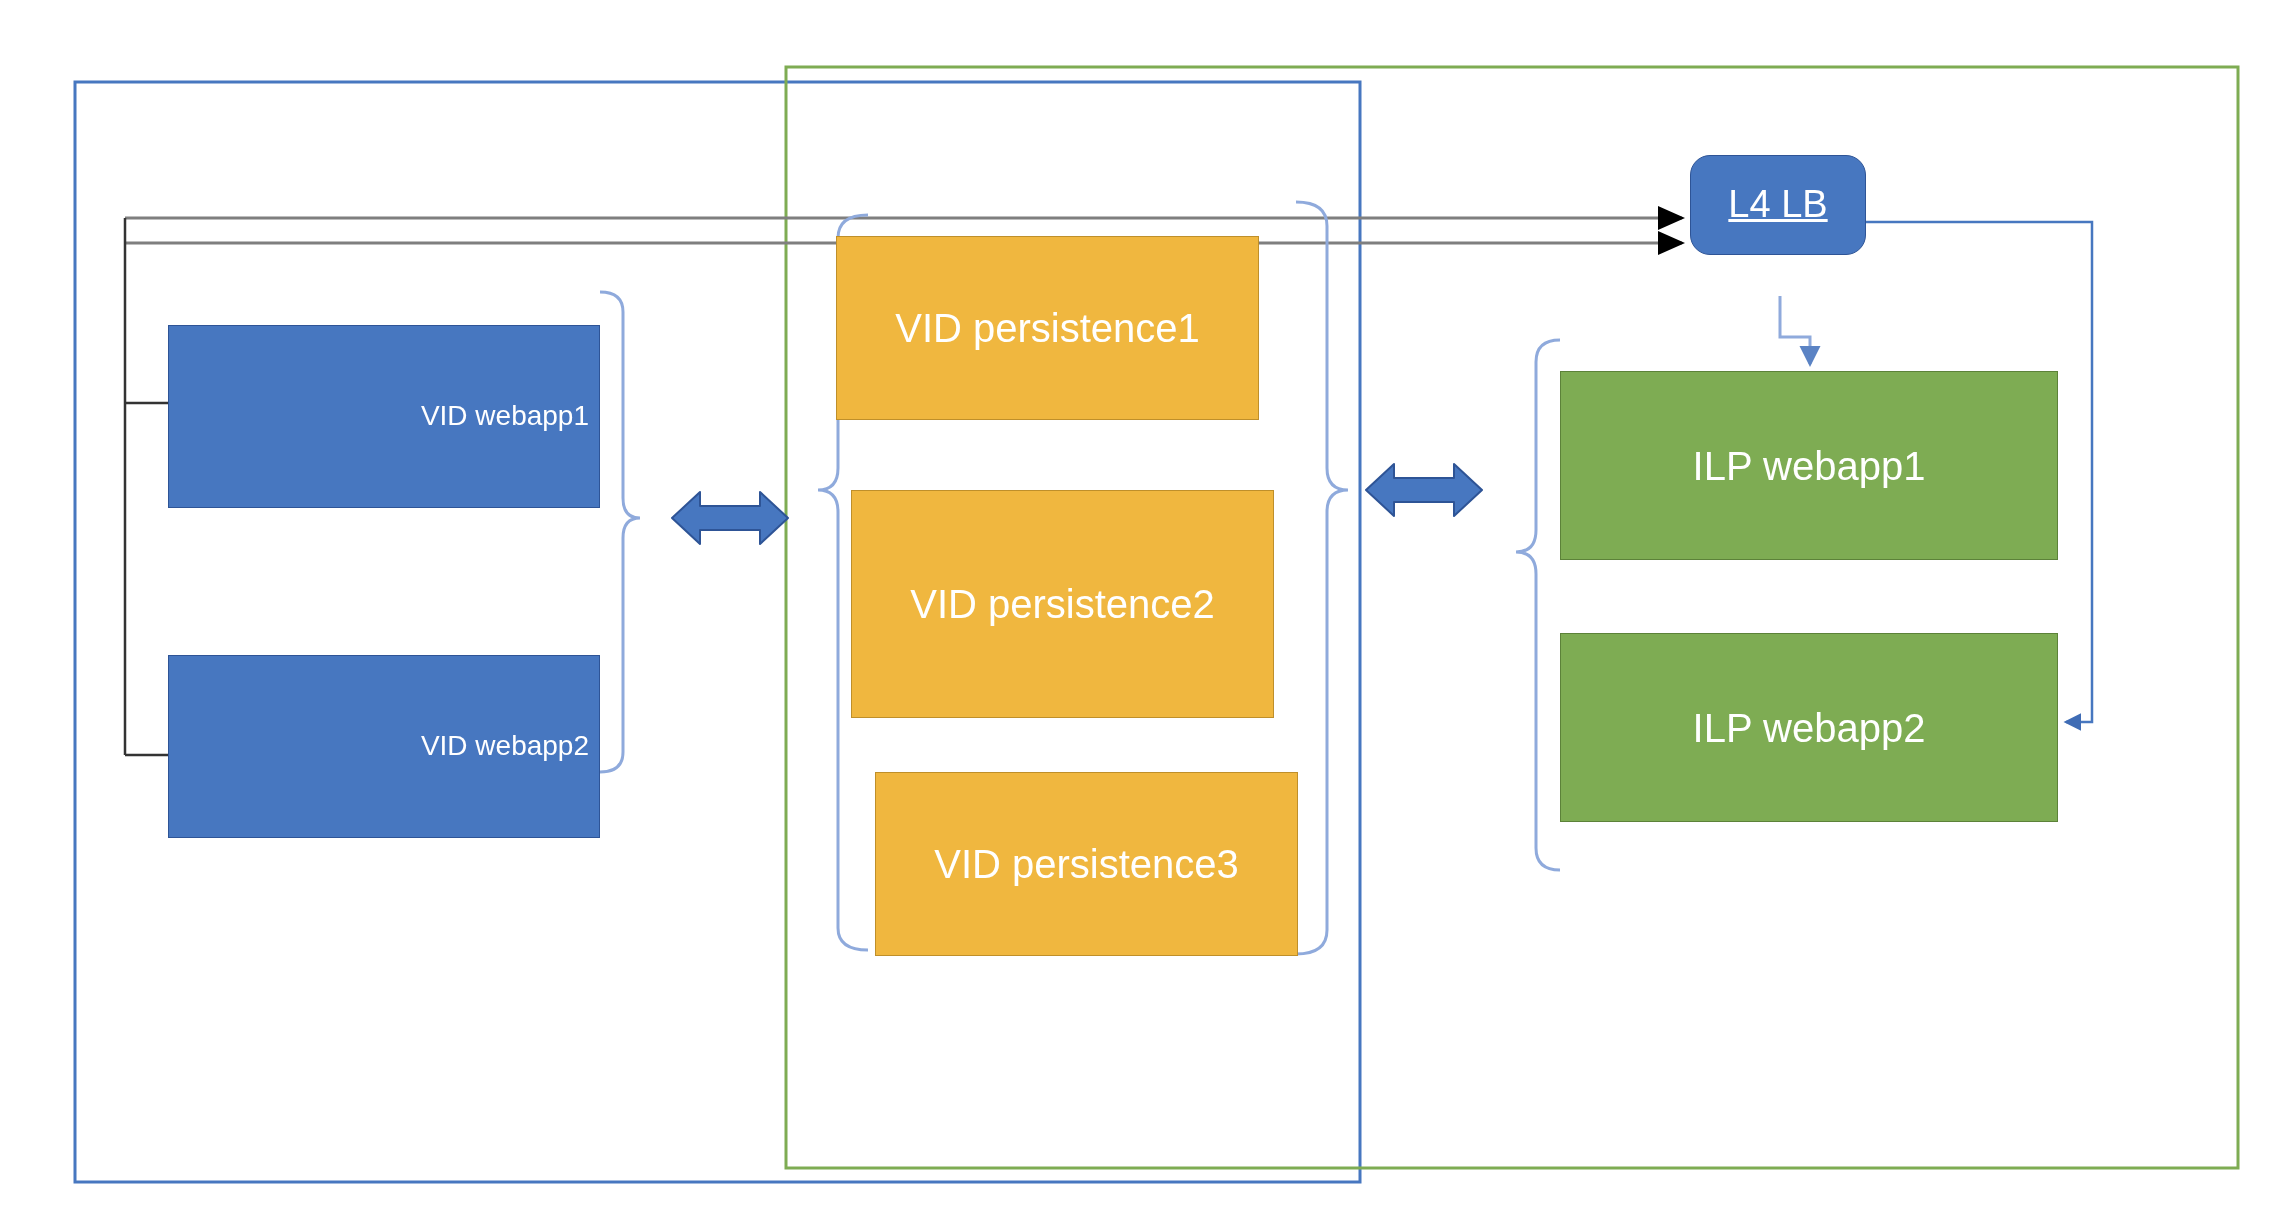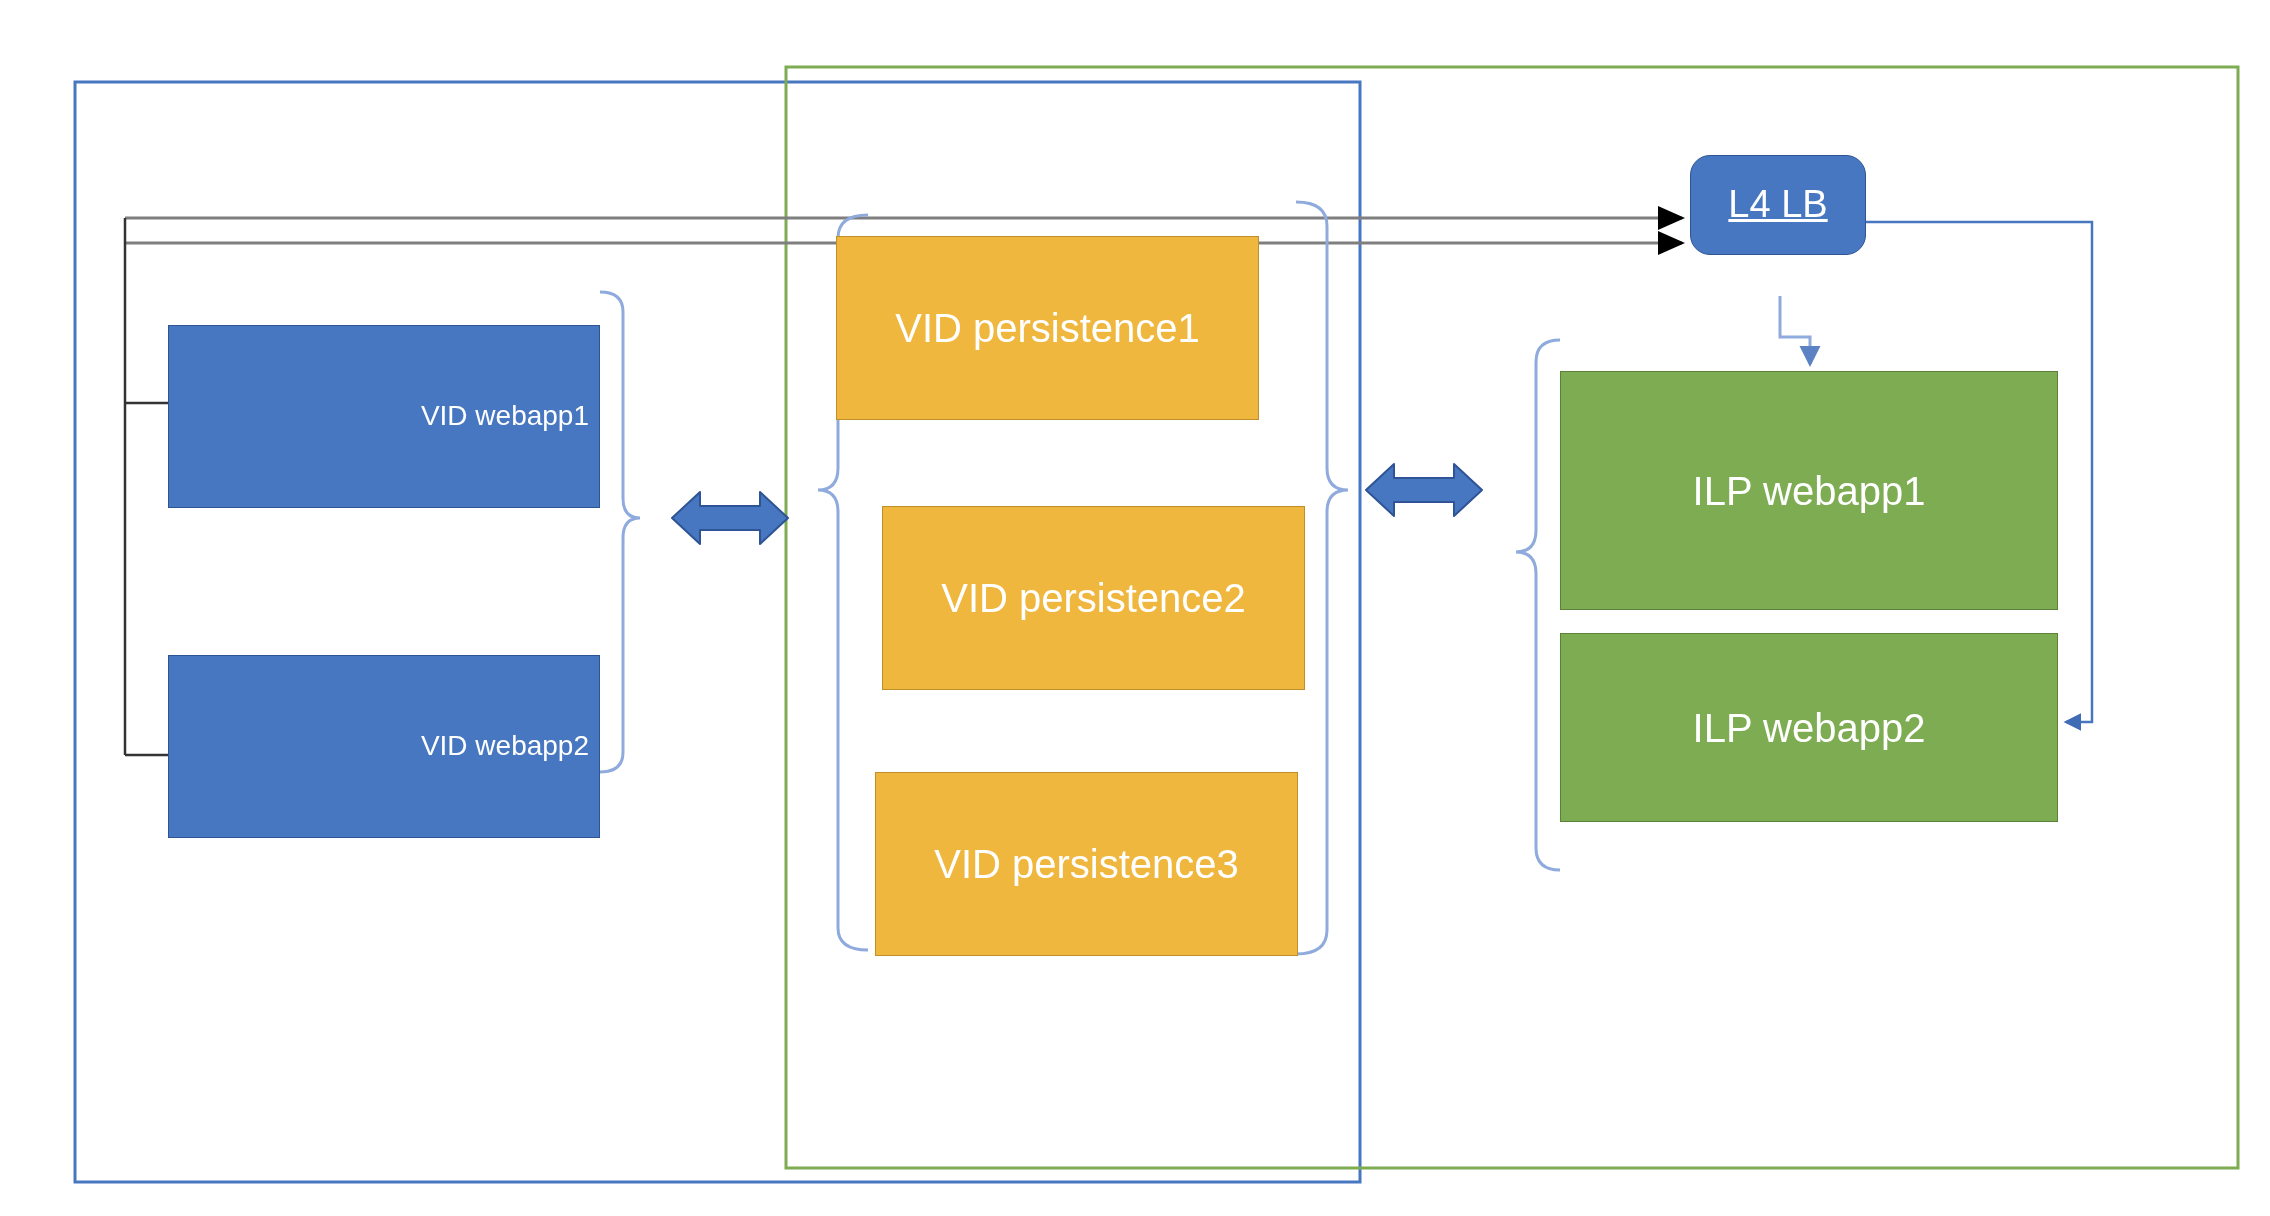--- a/index.html
+++ b/index.html
@@ -136,33 +136,33 @@
   </div>
 
   <div class="node node-blue" style="left:168px; top:655px; width:432px; height:183px;">
     <span class="node-label">VID webapp2</span>
   </div>
 
   <div class="node node-amber" style="left:836px; top:236px; width:423px; height:184px;">
     <span class="node-label">VID persistence1</span>
   </div>
 
-  <div class="node node-amber" style="left:882px; top:490px; width:423px; height:184px;margin-top:16px;">
+  <div class="node node-amber" style="left:851px; top:490px; width:423px; height:228px;">
     <span class="node-label">VID persistence2</span>
   </div>
 
   <div class="node node-amber" style="left:875px; top:772px; width:423px; height:184px;">
     <span class="node-label">VID persistence3</span>
   </div>
 
   <div class="node node-lb" style="left:1690px; top:155px; width:176px; height:100px;text-decoration:underline;">
     <span class="node-label">L4 LB</span>
   </div>
 
-  <div class="node node-green" style="left:1560px; top:371px; width:498px; height:239px;">
+  <div class="node node-green" style="left:1560px; top:371px; width:498px; height:189px;">
     <span class="node-label">ILP webapp1</span>
   </div>
 
   <div class="node node-green" style="left:1560px; top:633px; width:498px; height:189px;align-items:center;">
     <span class="node-label">ILP webapp2</span>
   </div>
 
 </div>
 
 </body></html>

